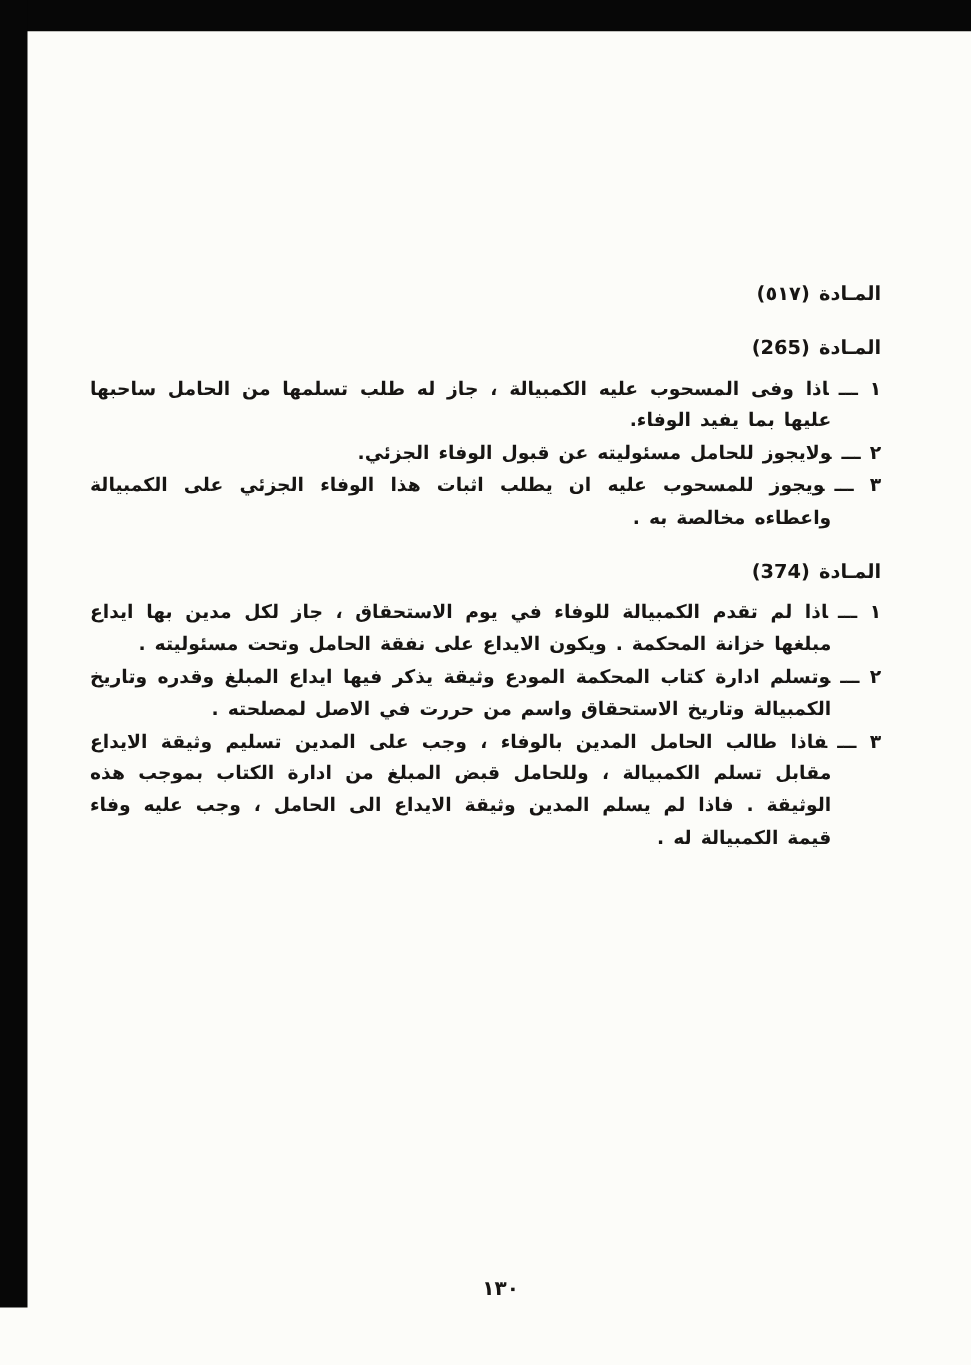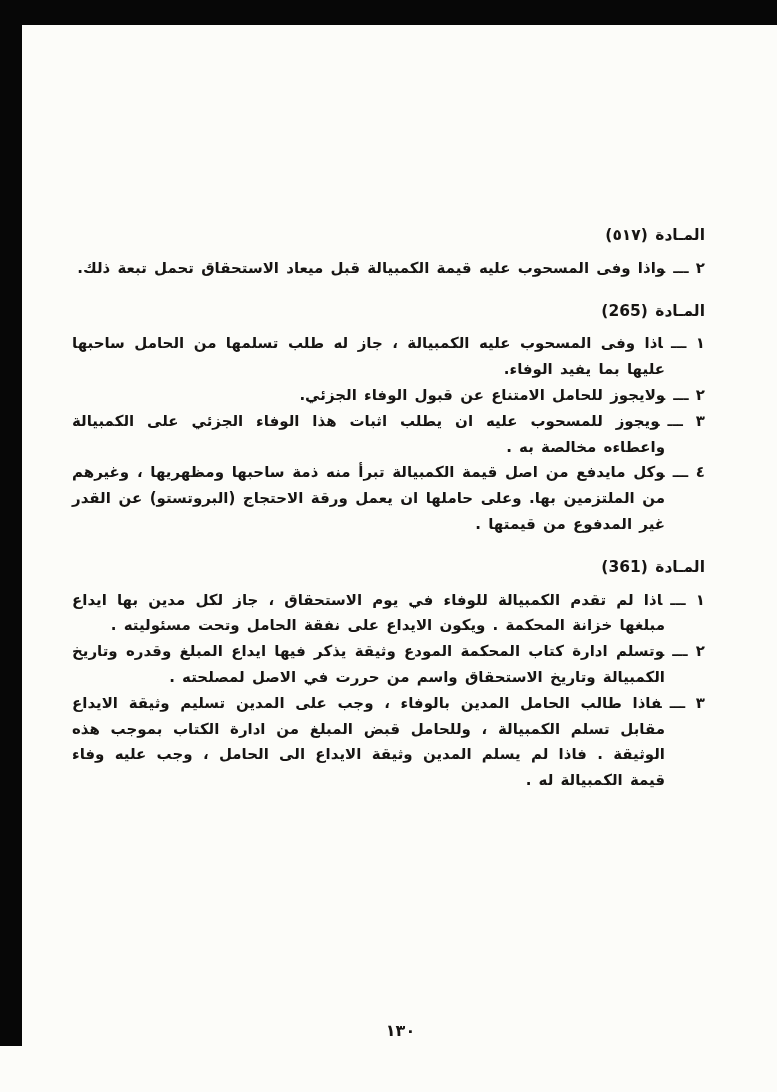--- a/index.html
+++ b/index.html
@@ -76,43 +76,37 @@
 <div class="page">
 
   <div class="artifact-top"></div>
   <div class="artifact-left"></div>
 
   <div class="body-text" dir="rtl">
 
 
     <section>
       <h3 class="article-heading">المـادة (٥١٧)</h3>
-      <p class="item">
-        <span class="marker">٢ ـــ</span><span>واذا وفى المسحوب عليه قيمة الكمبيالة قبل ميعاد الاستحقاق تحمل تبعة ذلك.</span>
-      </p>
     </section>
 
     <section>
       <h3 class="article-heading">المـادة (265)</h3>
       <p class="item">
         <span class="marker">١ ـــ</span><span>اذا وفى المسحوب عليه الكمبيالة ، جاز له طلب تسلمها من الحامل ساحبها عليها بما يفيد الوفاء.</span>
       </p>
       <p class="item">
-        <span class="marker">٢ ـــ</span><span>ولايجوز للحامل الامتناع عن قبول الوفاء الجزئي.</span>
+        <span class="marker">٢ ـــ</span><span>ولايجوز للحامل مسئوليته عن قبول الوفاء الجزئي.</span>
       </p>
       <p class="item">
         <span class="marker">٣ ـــ</span><span>ويجوز للمسحوب عليه ان يطلب اثبات هذا الوفاء الجزئي على الكمبيالة واعطاءه مخالصة به .</span>
       </p>
-      <p class="item">
-        <span class="marker">٤ ـــ</span><span>وكل مايدفع من اصل قيمة الكمبيالة تبرأ منه ذمة ساحبها ومظهريها ، وغيرهم من الملتزمين بها. وعلى حاملها ان يعمل ورقة الاحتجاج (البروتستو) عن القدر غير المدفوع من قيمتها .</span>
-      </p>
     </section>
 
     <section>
-      <h3 class="article-heading">المـادة (361)</h3>
+      <h3 class="article-heading">المـادة (374)</h3>
       <p class="item">
         <span class="marker">١ ـــ</span><span>اذا لم تقدم الكمبيالة للوفاء في يوم الاستحقاق ، جاز لكل مدين بها ايداع مبلغها خزانة المحكمة . ويكون الايداع على نفقة الحامل وتحت مسئوليته .</span>
       </p>
       <p class="item">
         <span class="marker">٢ ـــ</span><span>وتسلم ادارة كتاب المحكمة المودع وثيقة يذكر فيها ايداع المبلغ وقدره وتاريخ الكمبيالة وتاريخ الاستحقاق واسم من حررت في الاصل لمصلحته .</span>
       </p>
       <p class="item">
         <span class="marker">٣ ـــ</span><span>فاذا طالب الحامل المدين بالوفاء ، وجب على المدين تسليم وثيقة الايداع مقابل تسلم الكمبيالة ، وللحامل قبض المبلغ من ادارة الكتاب بموجب هذه الوثيقة . فاذا لم يسلم المدين وثيقة الايداع الى الحامل ، وجب عليه وفاء قيمة الكمبيالة له .</span>
       </p>
     </section>

